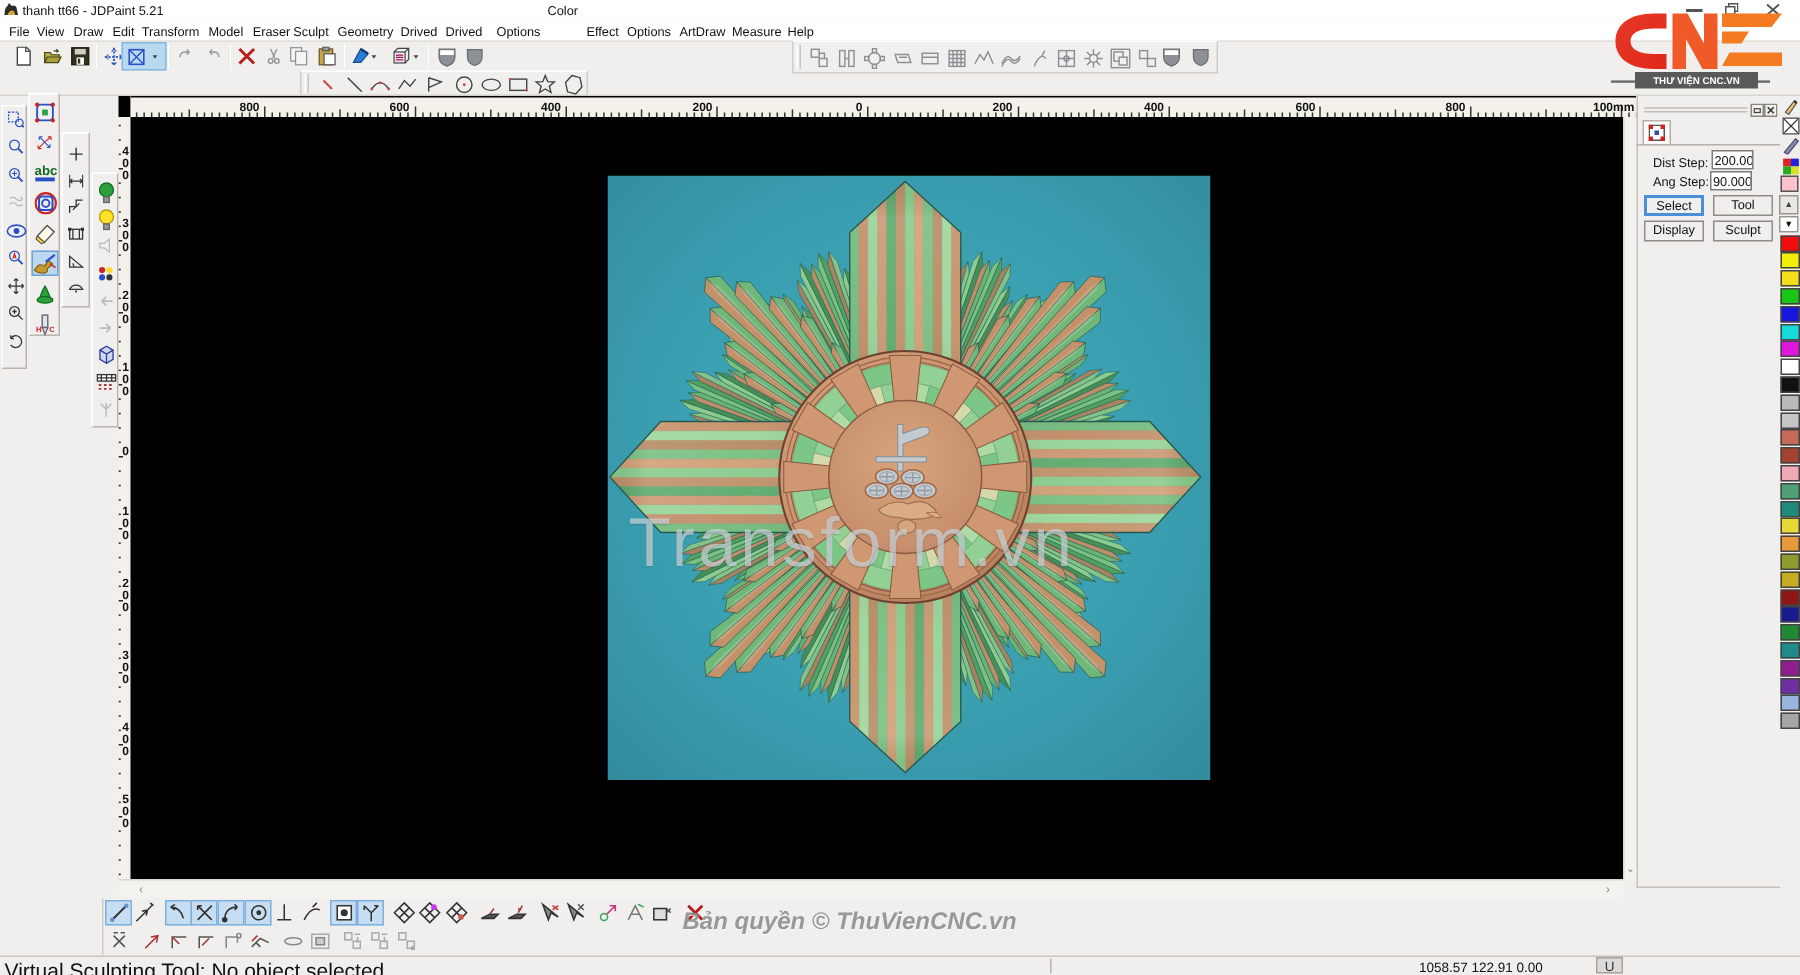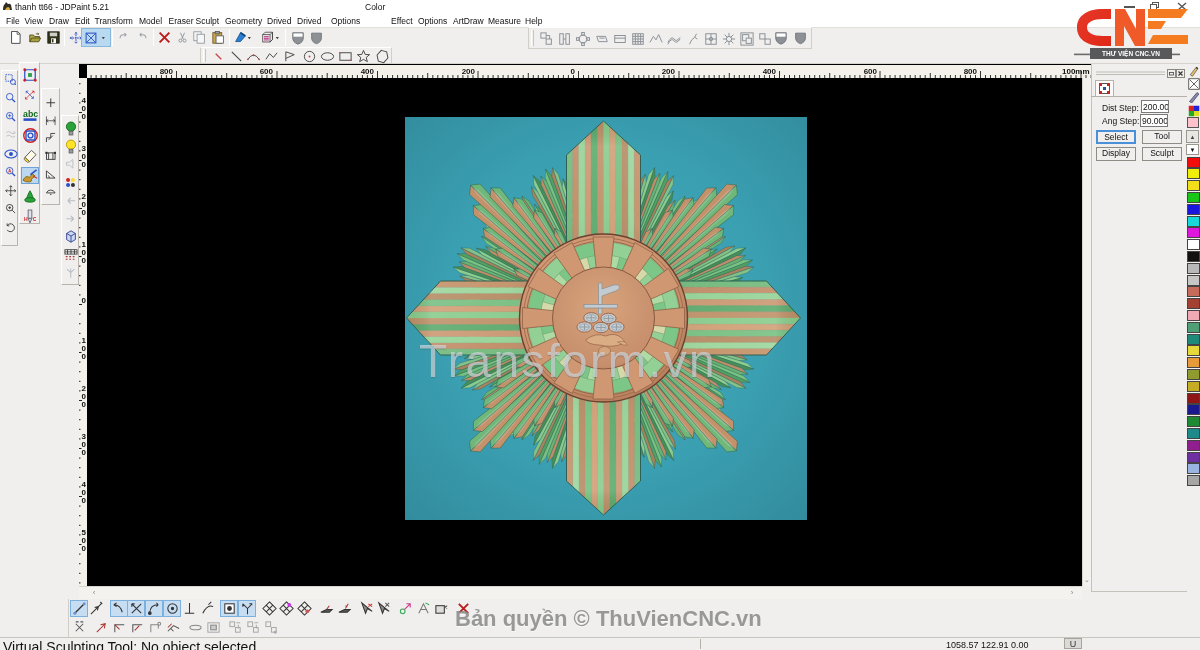--- a/index.html
+++ b/index.html
@@ -1683,21 +1683,21 @@
       <path d="M9,3 h4 m-2,6 v-4" stroke="#aaa"></path>
     </svg>
   </div>
 <div class="abs" style="left:262.0px;top:619px;width:18px;height:16px;display:flex;align-items:center;justify-content:center;">
     <svg width="15" height="15" viewBox="0 0 16 16" fill="none" stroke="#aaa" stroke-width="1.1">
       <rect x="2" y="2" width="5" height="5" stroke="#aaa"></rect>
       <rect x="8" y="8" width="5" height="5" stroke="#aaa"></rect>
       <circle cx="12" cy="13" r="1" fill="#aaa"></circle>
     </svg>
   </div>
-<div class="abs" style="left:455px;top:606px;font-size:22px;font-weight:bold;color:rgba(128,128,128,0.80);text-shadow:0 1px 0 rgba(255,255,255,0.65);white-space:nowrap;">Bản quyền © ThuVienCNC.vn</div>
+<div class="abs" style="left:455px;top:606px;font-size:16px;font-weight:bold;color:rgba(128,128,128,0.80);text-shadow:0 1px 0 rgba(255,255,255,0.65);white-space:nowrap;font-style:italic;">Bản quyền © ThuVienCNC.vn</div>
 <div class="abs" style="left:0;top:637px;width:1200px;height:13px;background:#f0efee;border-top:1px solid #c8c5bf;"></div>
 <div class="abs" style="left:3px;top:639px;font-size:14px;color:#111;">Virtual Sculpting Tool: No object selected</div>
 <div class="abs" style="left:700px;top:639px;width:1px;height:10px;background:#b5b2ab;"></div>
 <div class="abs" style="left:946px;top:639.5px;font-size:9px;color:#111;">1058.57 122.91 0.00</div>
 <div class="abs" style="left:1064px;top:638px;width:18px;height:11px;background:#dcdad6;border:1px solid #a8a49d;font-size:9px;color:#333;text-align:center;line-height:10px;">U</div>
 <div class="abs" style="left:1070px;top:5px;width:124px;height:56px;z-index:50;">
     <svg width="124" height="56" viewBox="0 0 124 56">
 <defs>
         <linearGradient id="lgc1" x1="0" y1="0" x2="1" y2="1">
 <stop offset="0%" stop-color="#e63928"></stop>

